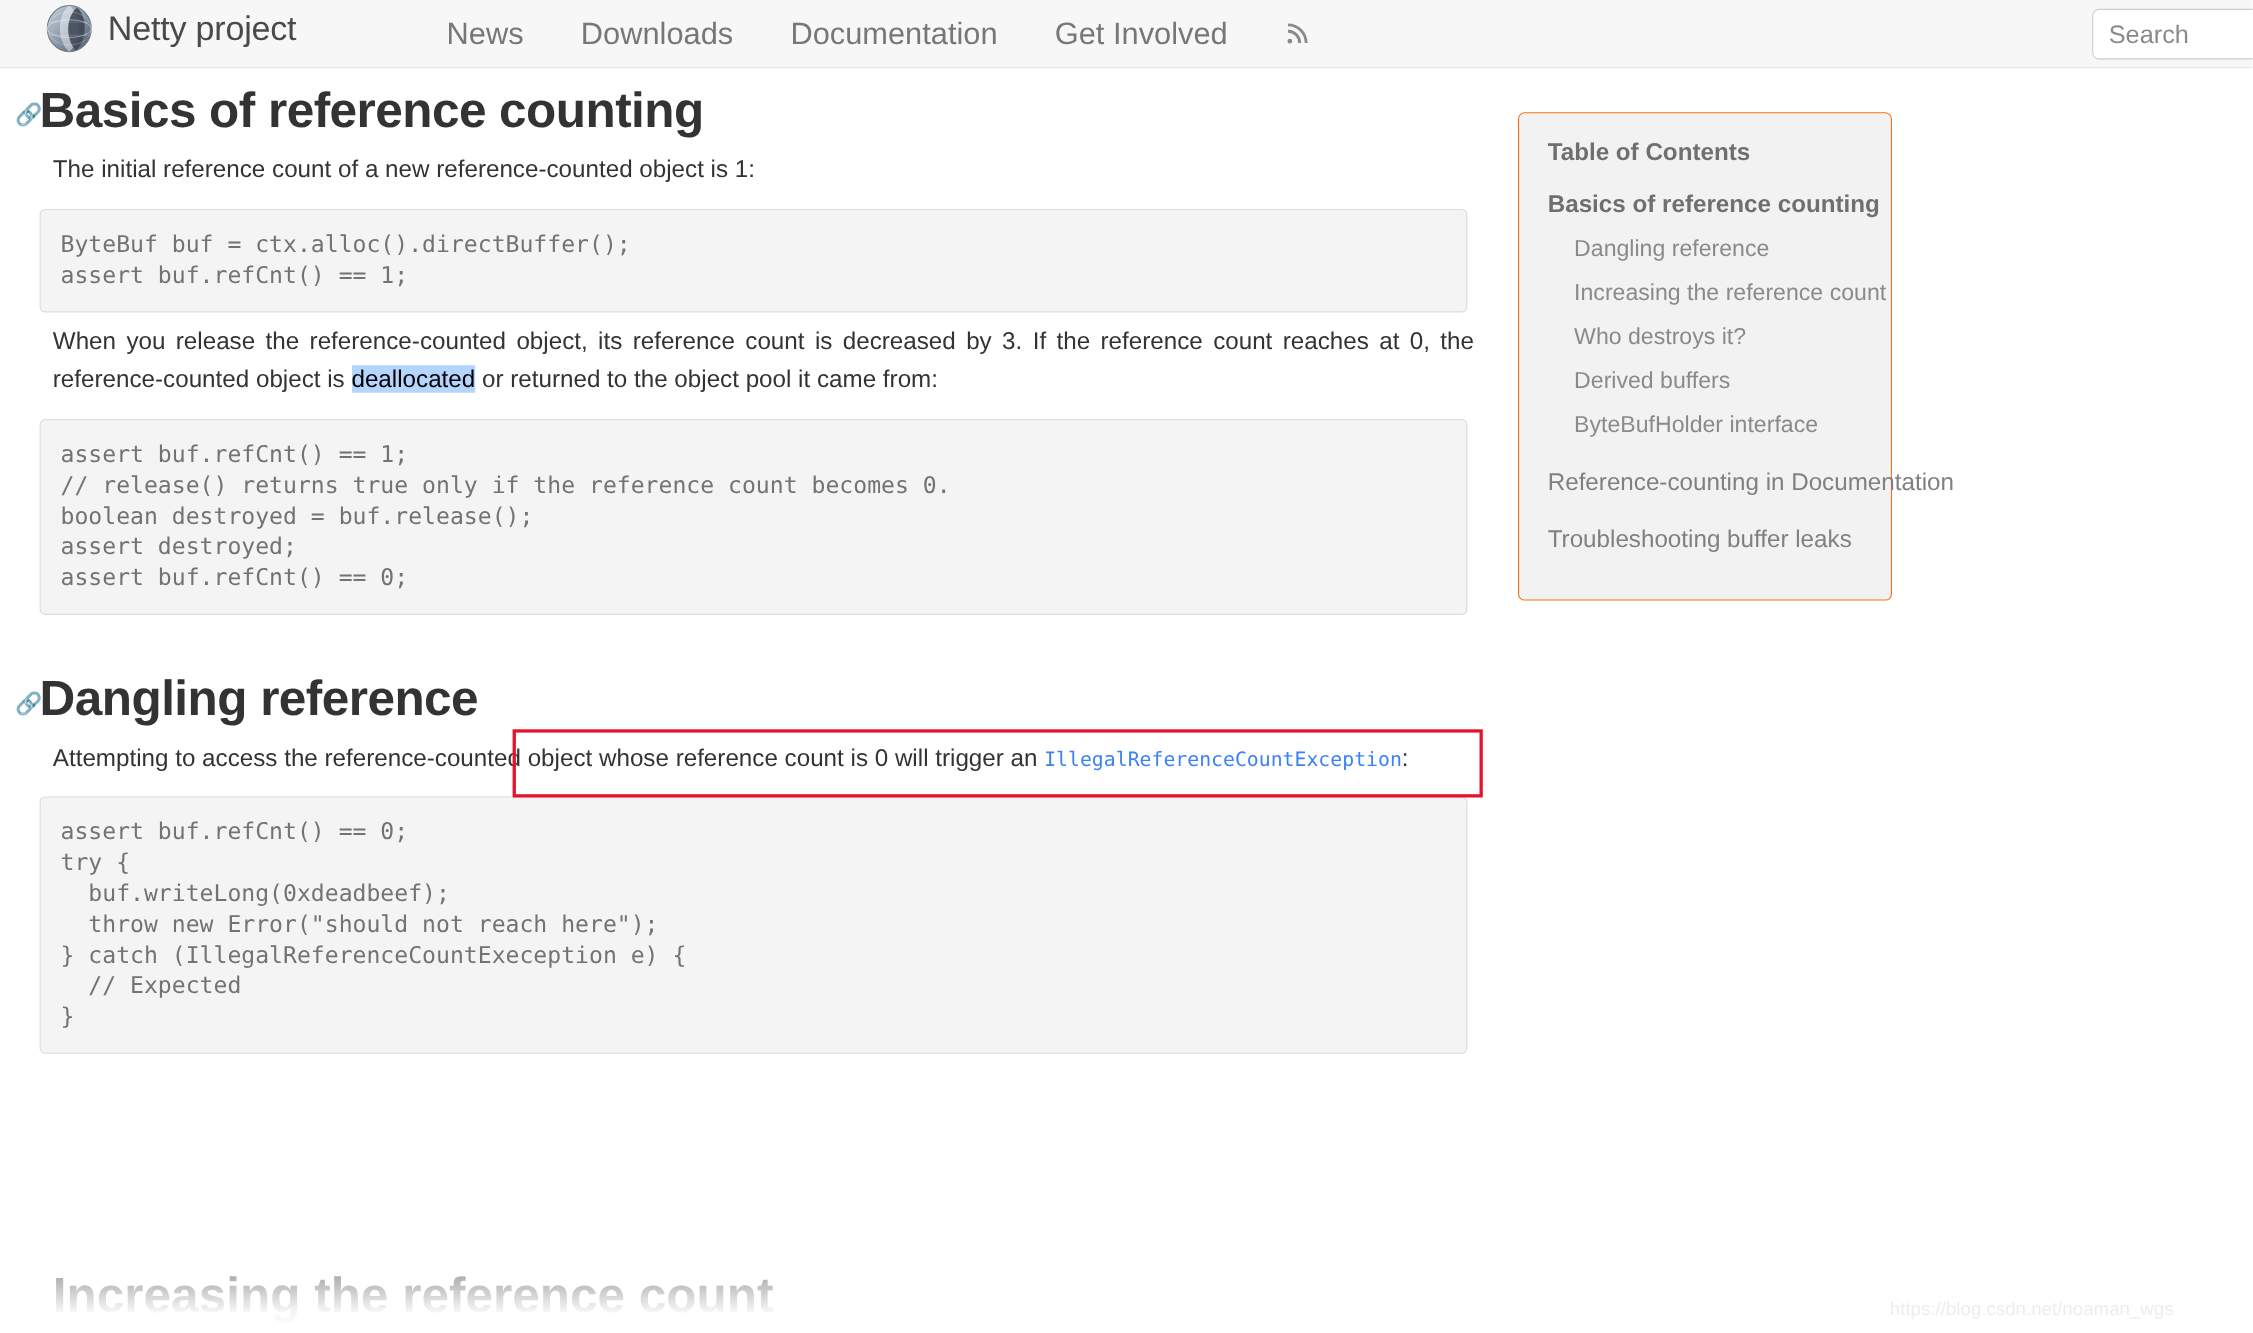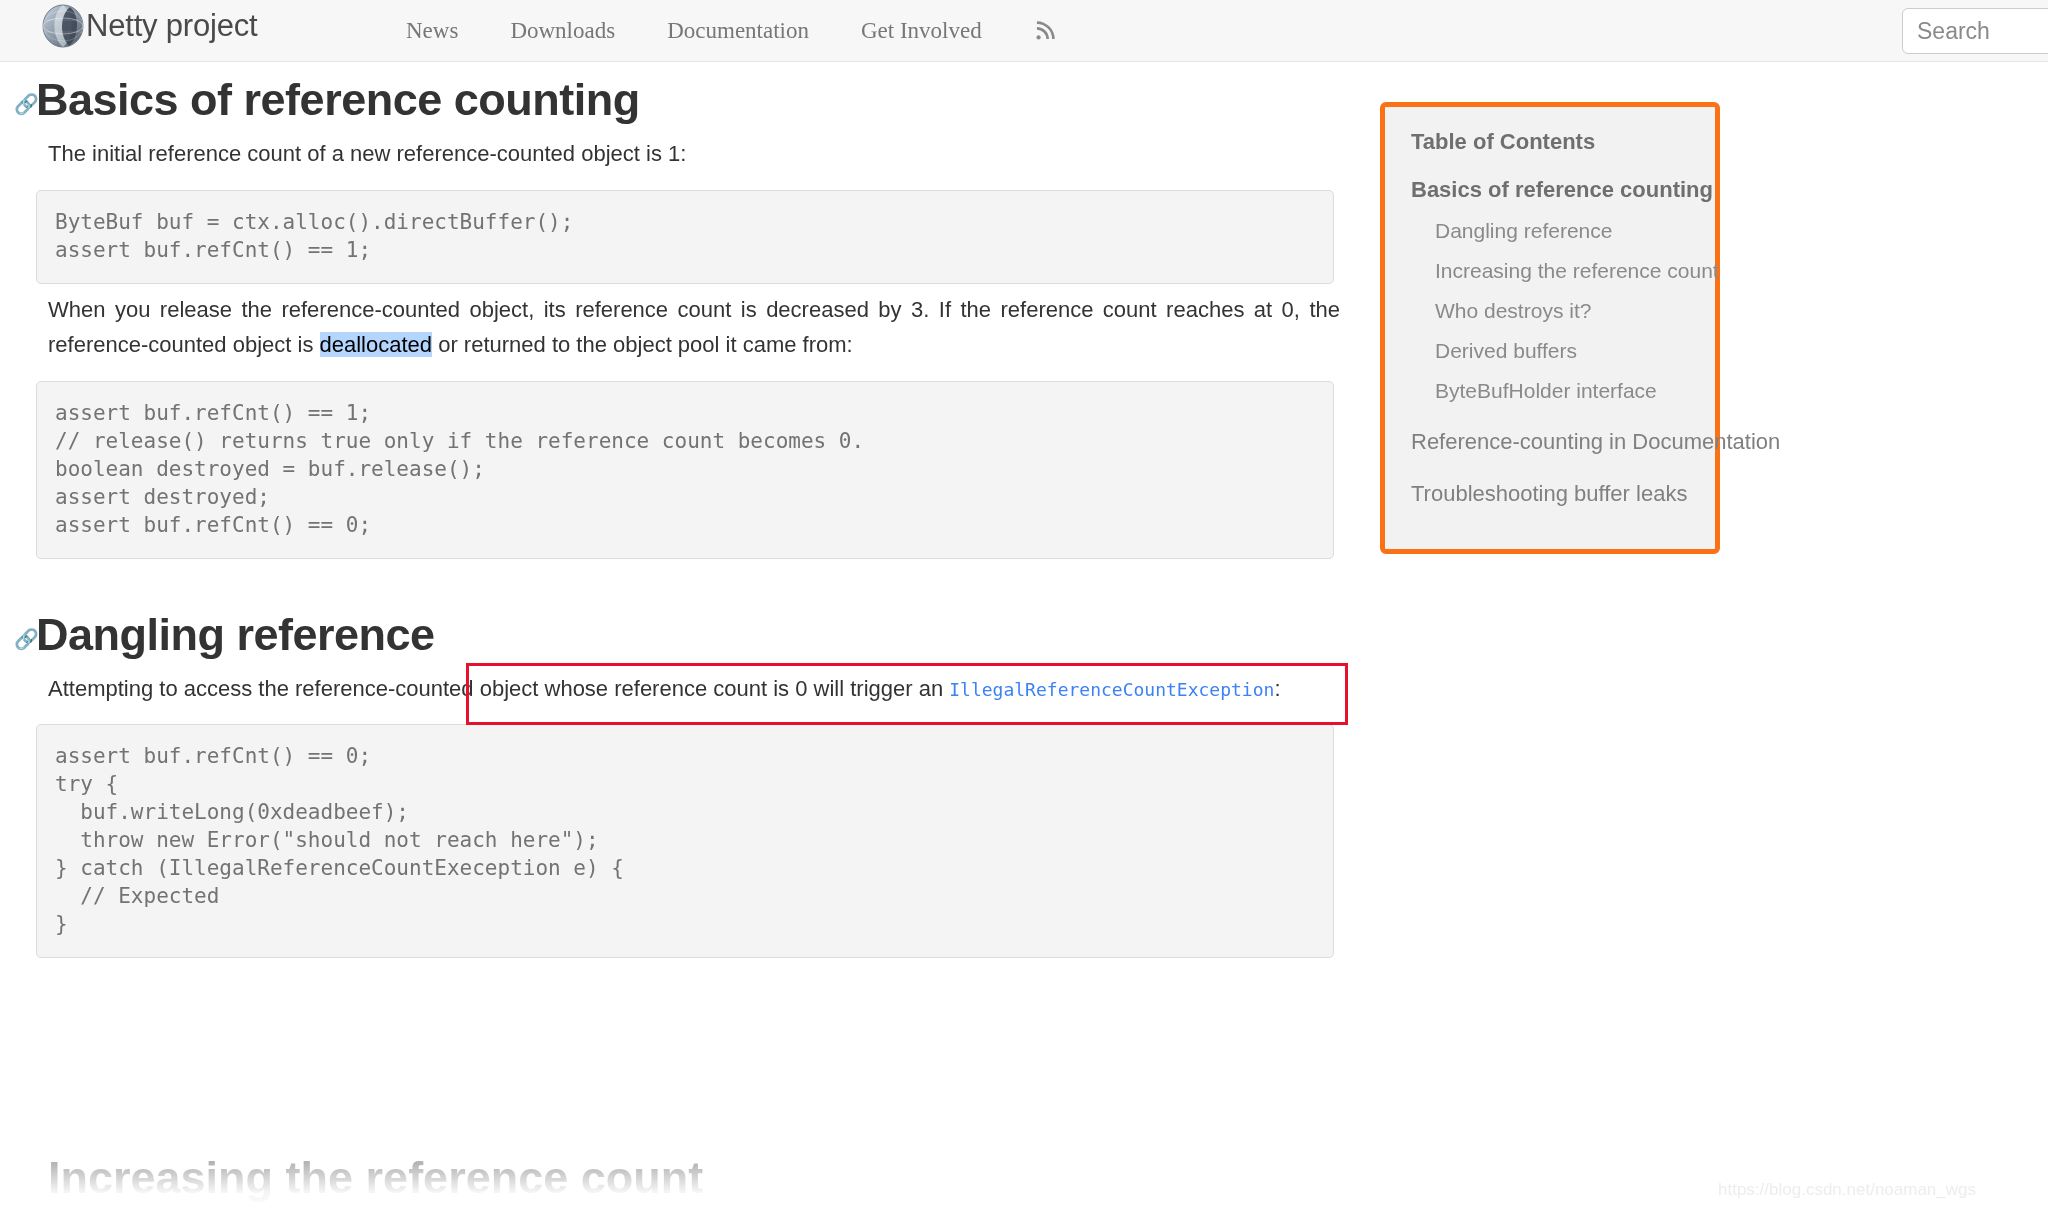--- a/index.html
+++ b/index.html
@@ -28,20 +28,21 @@
     height: 62px;
     background: #f7f7f7;
     border-bottom: 1px solid #e5e5e5;
     box-sizing: border-box;
   }
   .brand {
     position: absolute;
     left: 40px; top: 3px;
     display: flex;
     align-items: center;
+    gap: 12px;
     text-decoration: none;
   }
   .brand-logo {
     width: 46px; height: 46px;
     flex: 0 0 46px;
   }
   .brand-text {
     font-size: 31px;
     color: #4a4a4a;
     font-weight: 400;
@@ -50,26 +51,25 @@
   }
   .nav-links {
     position: absolute;
     left: 380px; top: 0;
     height: 62px;
     display: flex;
     align-items: center;
     gap: 0;
   }
   .nav-link {
-    font-size: 23px;
+    font-size: 28px;
     color: #777777;
     text-decoration: none;
     padding: 0 26px;
     white-space: nowrap;
-    font-family: Liberation Serif, serif;
   }
   .rss-icon-wrap {
     padding: 0 26px;
     display: flex;
     align-items: center;
   }
   .rss-icon svg { display: block; }
 
   .search-box {
     position: absolute;
@@ -168,21 +168,21 @@
     z-index: 5;
   }
 
   
   .toc {
     position: absolute;
     left: 1380px;
     top: 102px;
     width: 340px;
     background: #f2f2f2;
-    border: 5px solid #f97316;
+    border: 1px solid #f97316;
     border-radius: 6px;
     padding: 22px 26px 26px 26px;
     box-sizing: border-box;
   }
   .toc-title {
     font-size: 22px;
     font-weight: 700;
     color: #6f6f6f;
     margin-bottom: 22px;
     white-space: nowrap;

